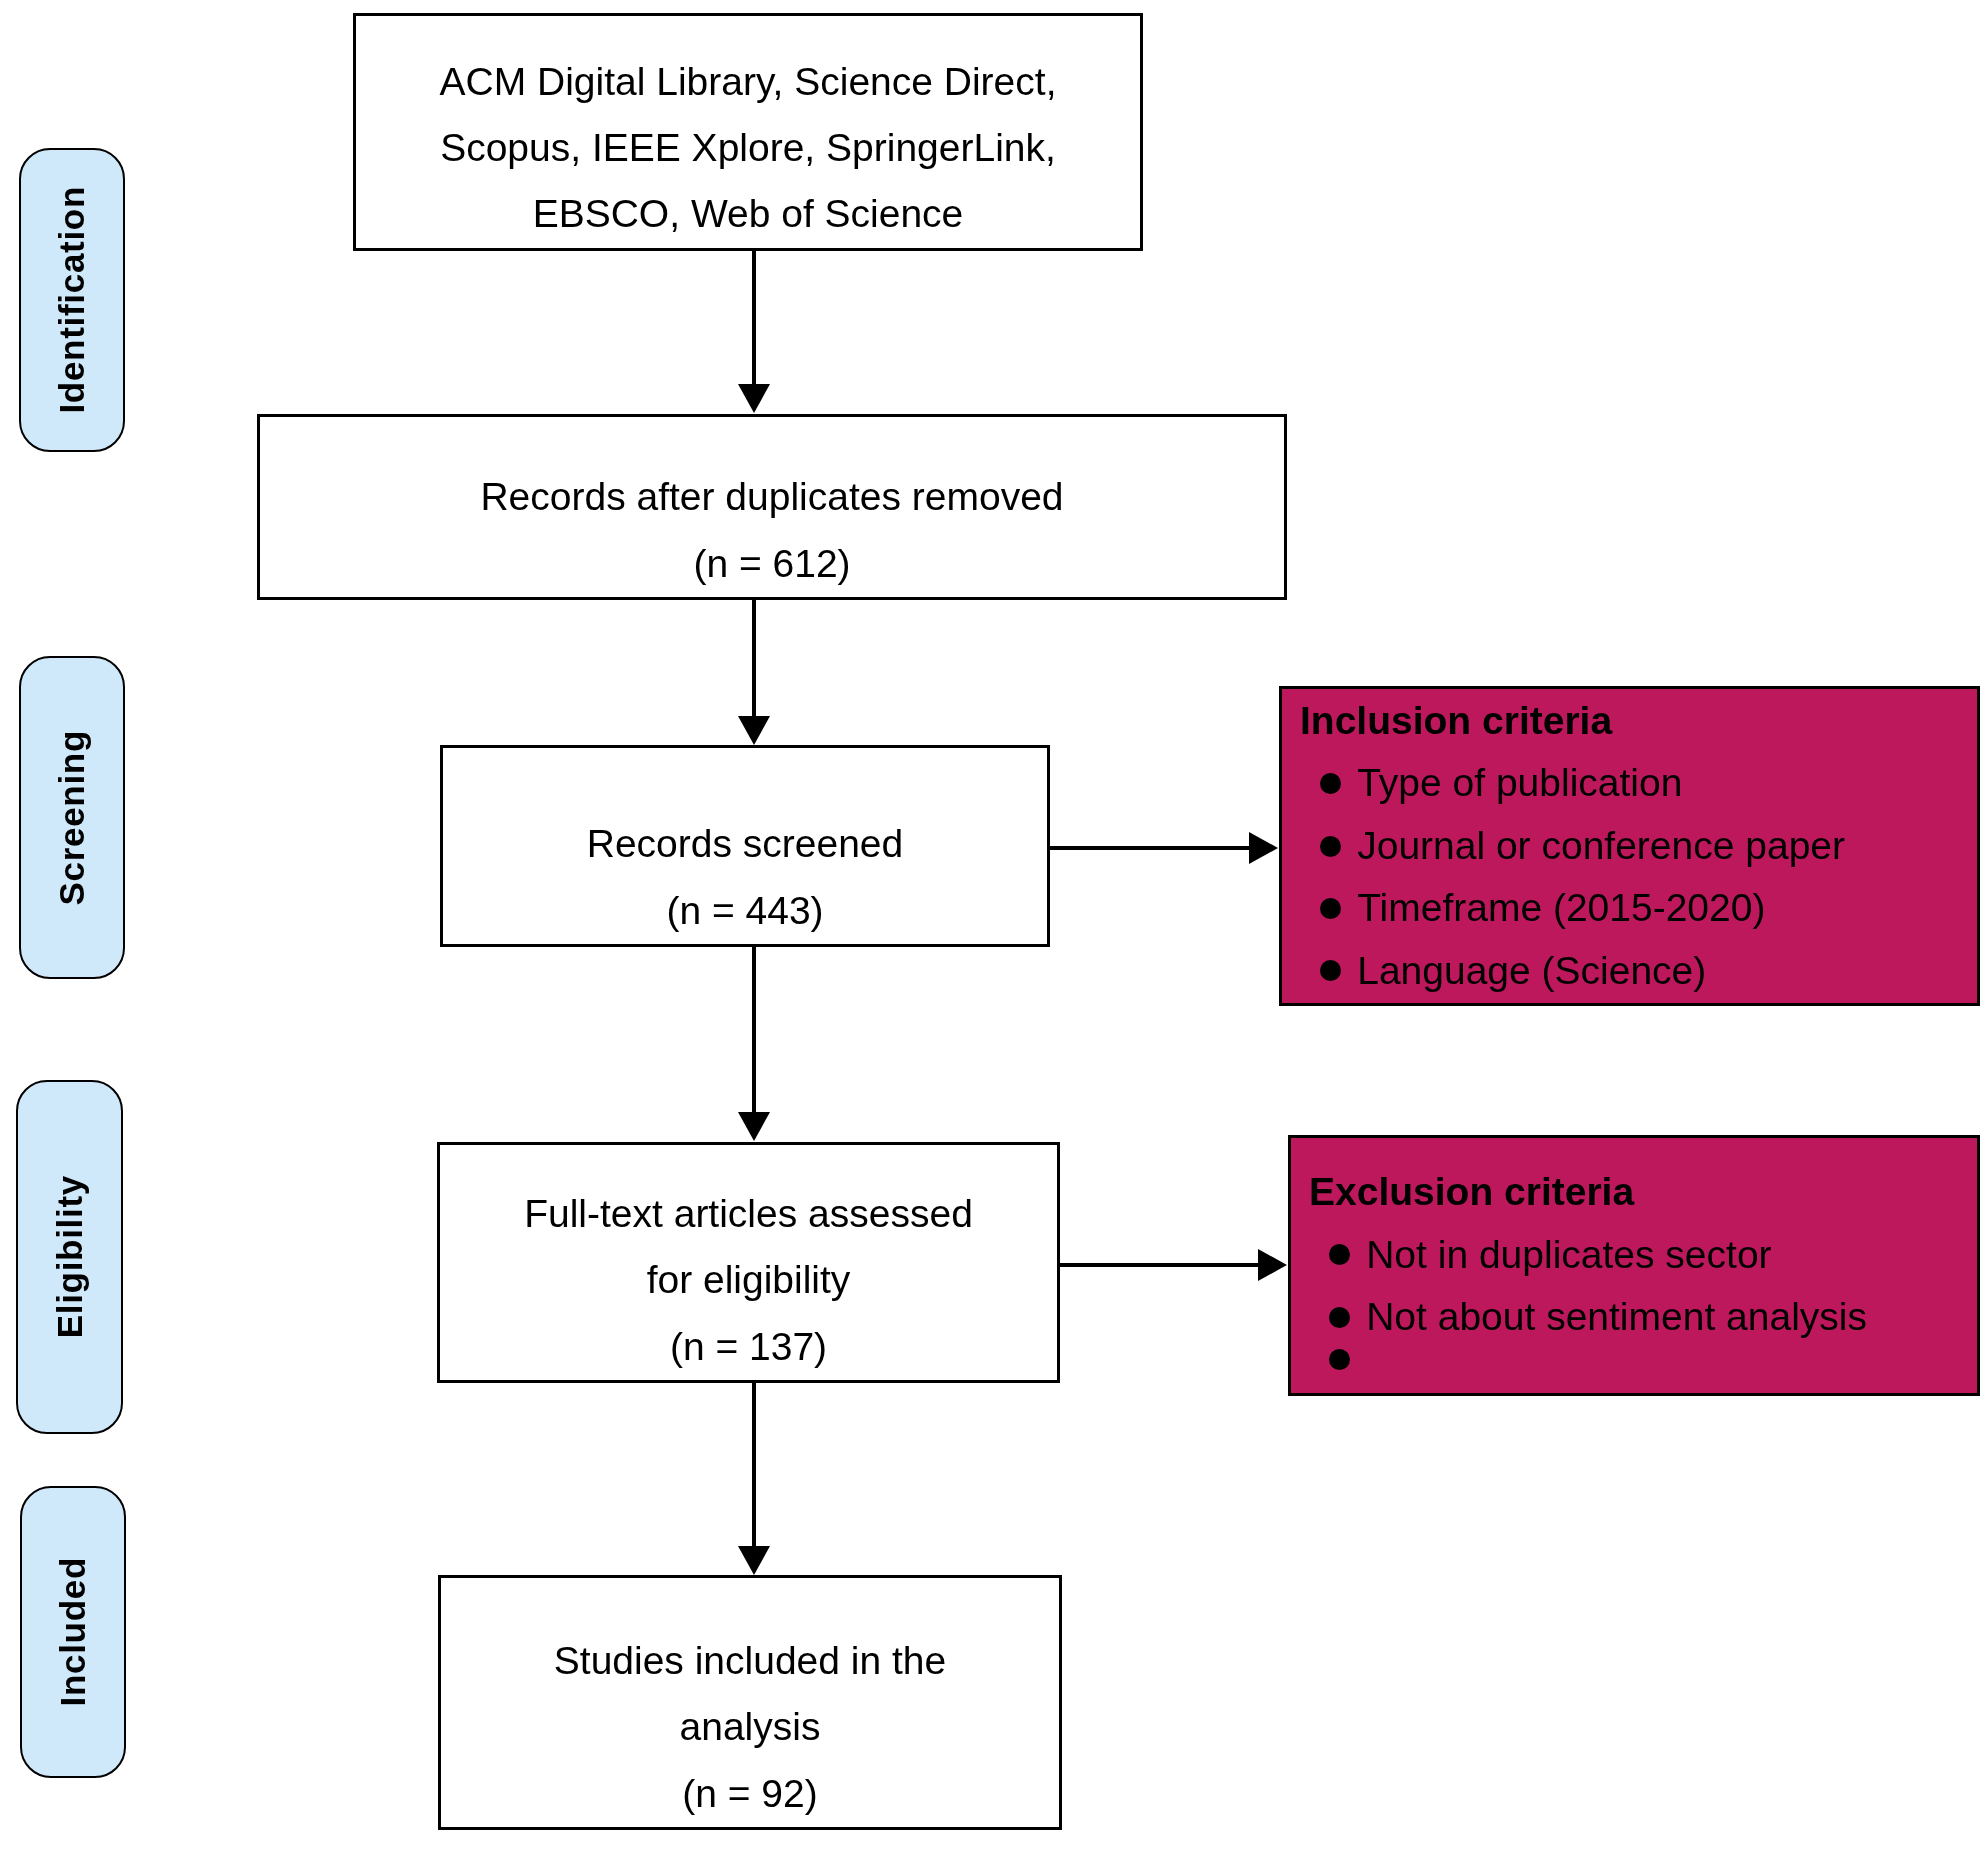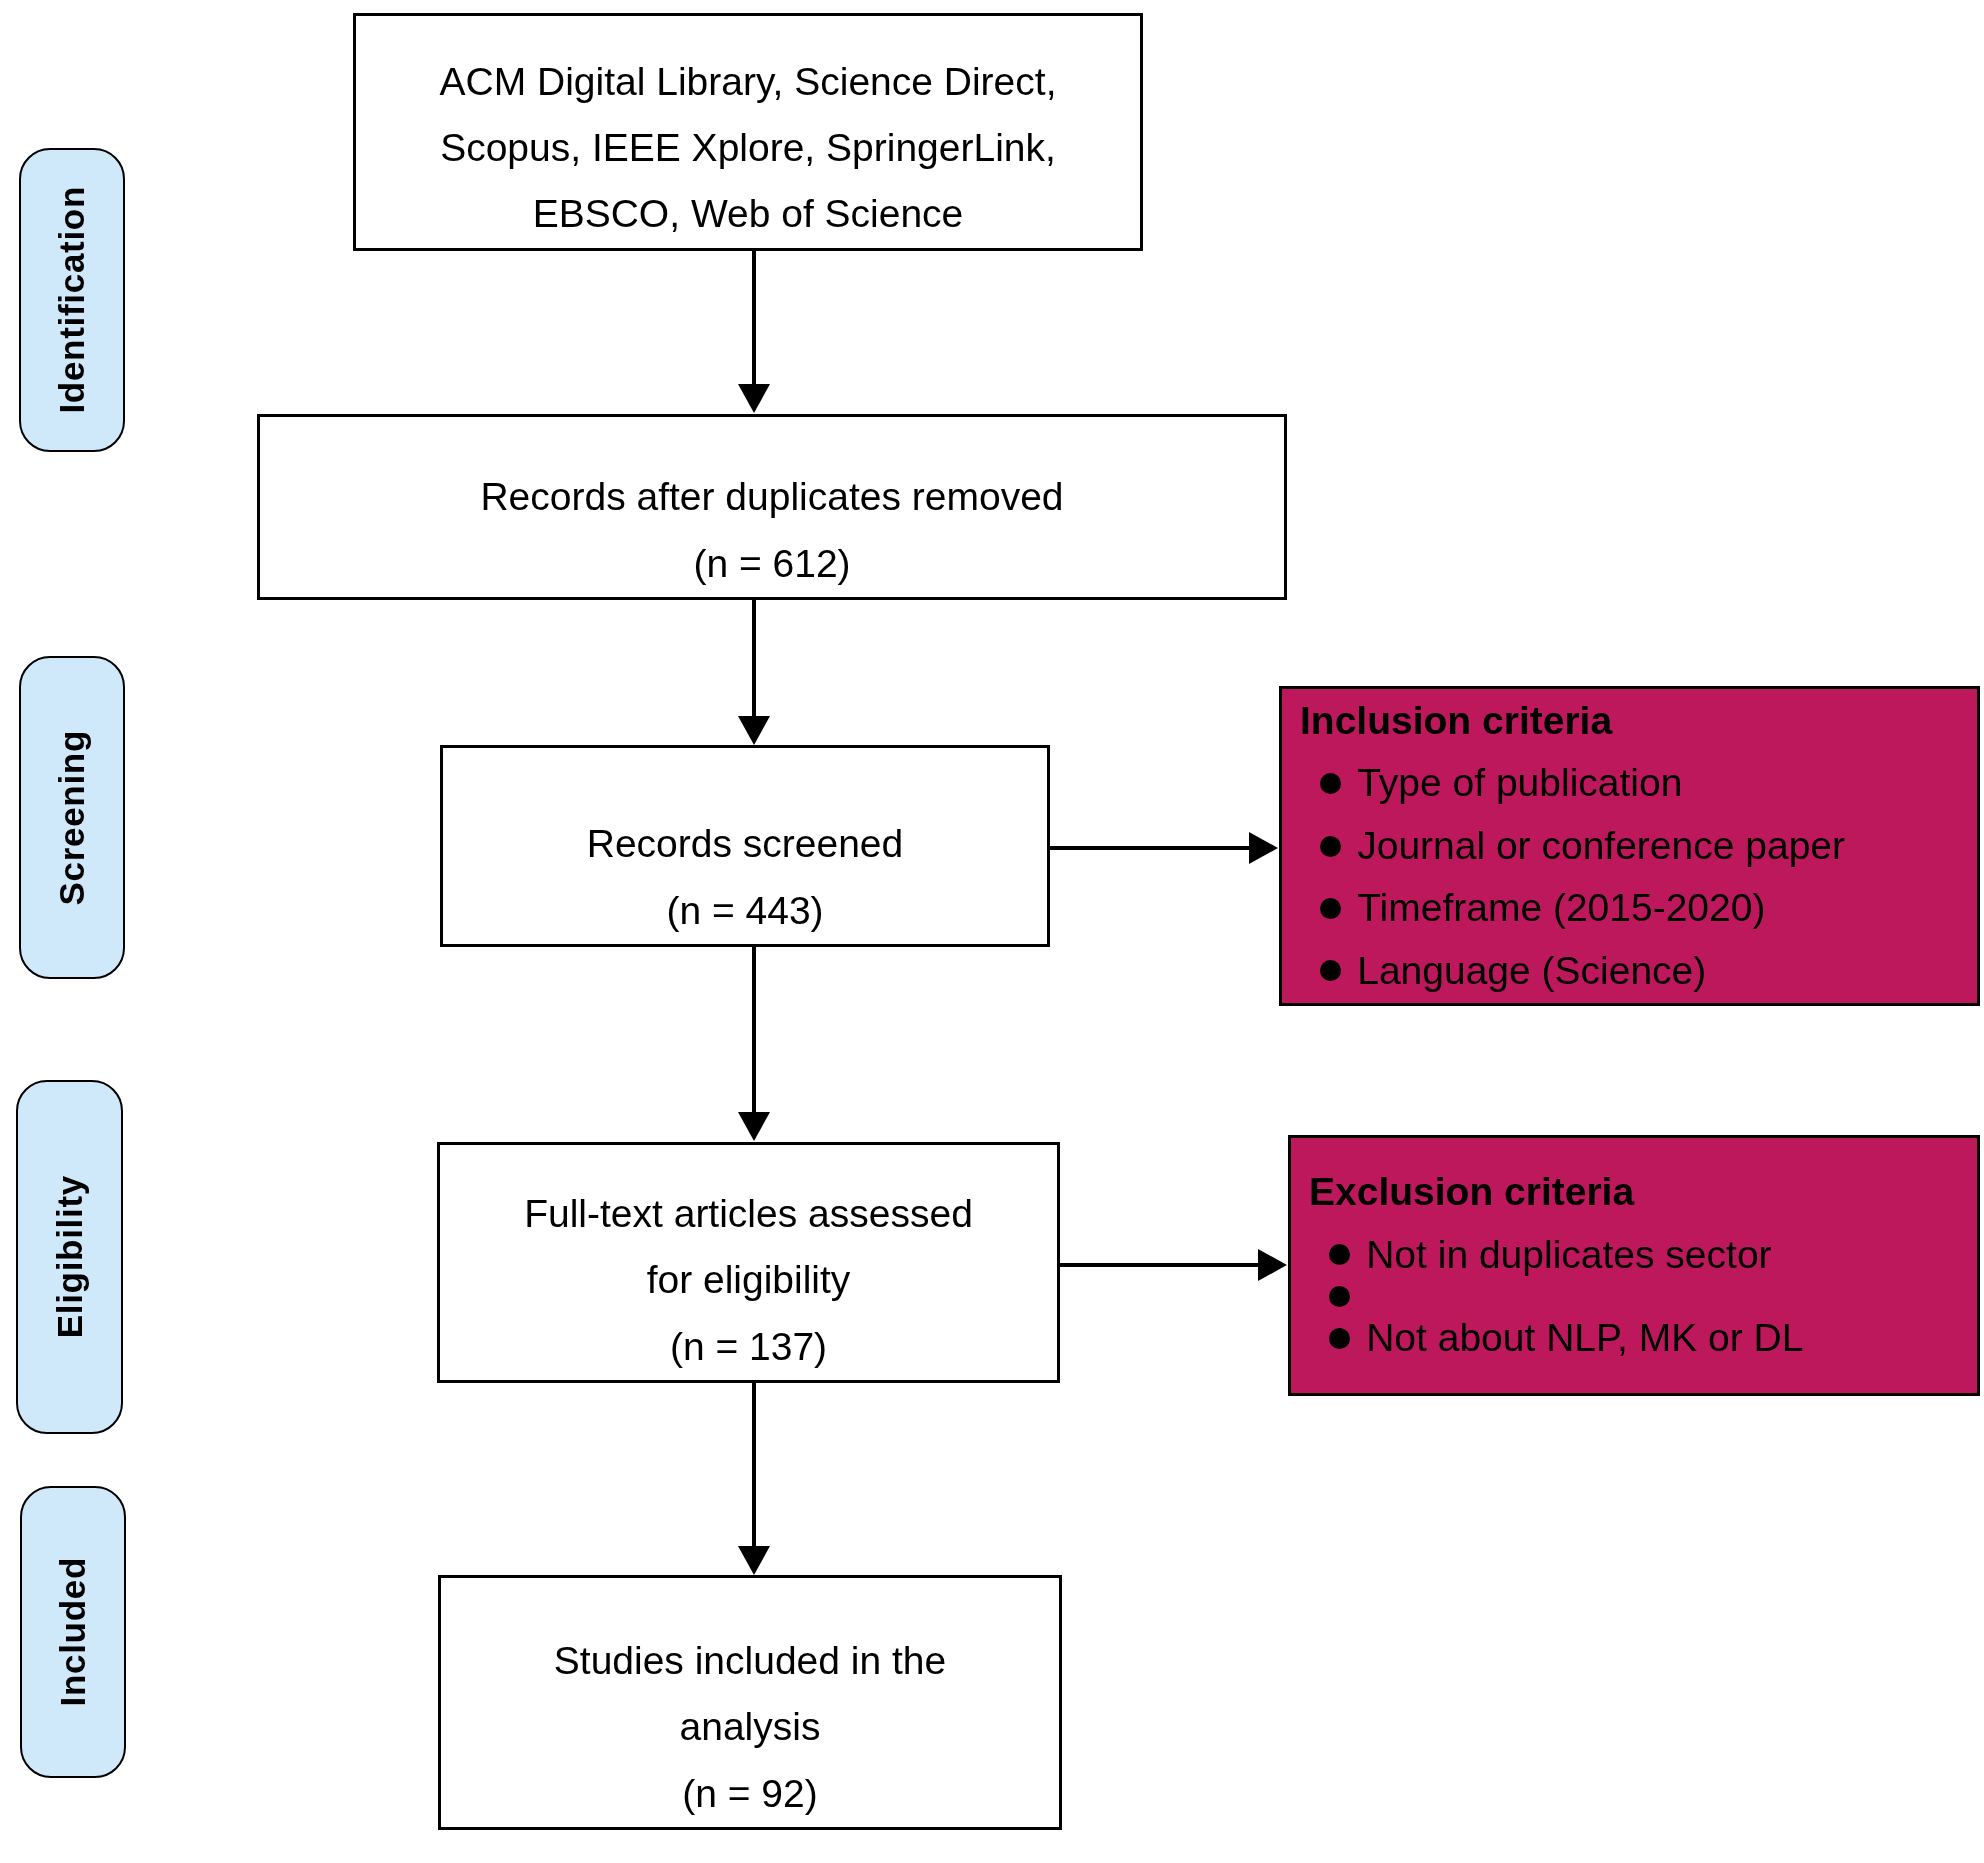--- a/index.html
+++ b/index.html
@@ -168,24 +168,24 @@
   </div>
 
   <div class="criteria-box" style="left:1288px; top:1135px; width:692px; height:261px;">
     <div class="criteria-title">Exclusion criteria</div>
     <div class="criteria-item">
       <span class="bullet"></span>
       <span class="item-text">Not in duplicates sector</span>
     </div>
     <div class="criteria-item">
       <span class="bullet"></span>
-    </div>
-    <div class="criteria-item">
-      <span class="bullet"></span>
-      <span class="item-text">Not about NLP, MK or DL</span>
+      <span class="item-text">Not about sentiment analysis</span>
+    </div>
+    <div class="criteria-item">
+      <span class="bullet"></span>
     </div>
   </div>
 
   <div class="vline" style="left:752px; top:250px; height:136px;"></div>
   <div class="head-down" style="left:738px; top:384px;"></div>
 
   <div class="vline" style="left:752px; top:600px; height:117px;"></div>
   <div class="head-down" style="left:738px; top:716px;"></div>
 
   <div class="vline" style="left:752px; top:947px; height:167px;"></div>

